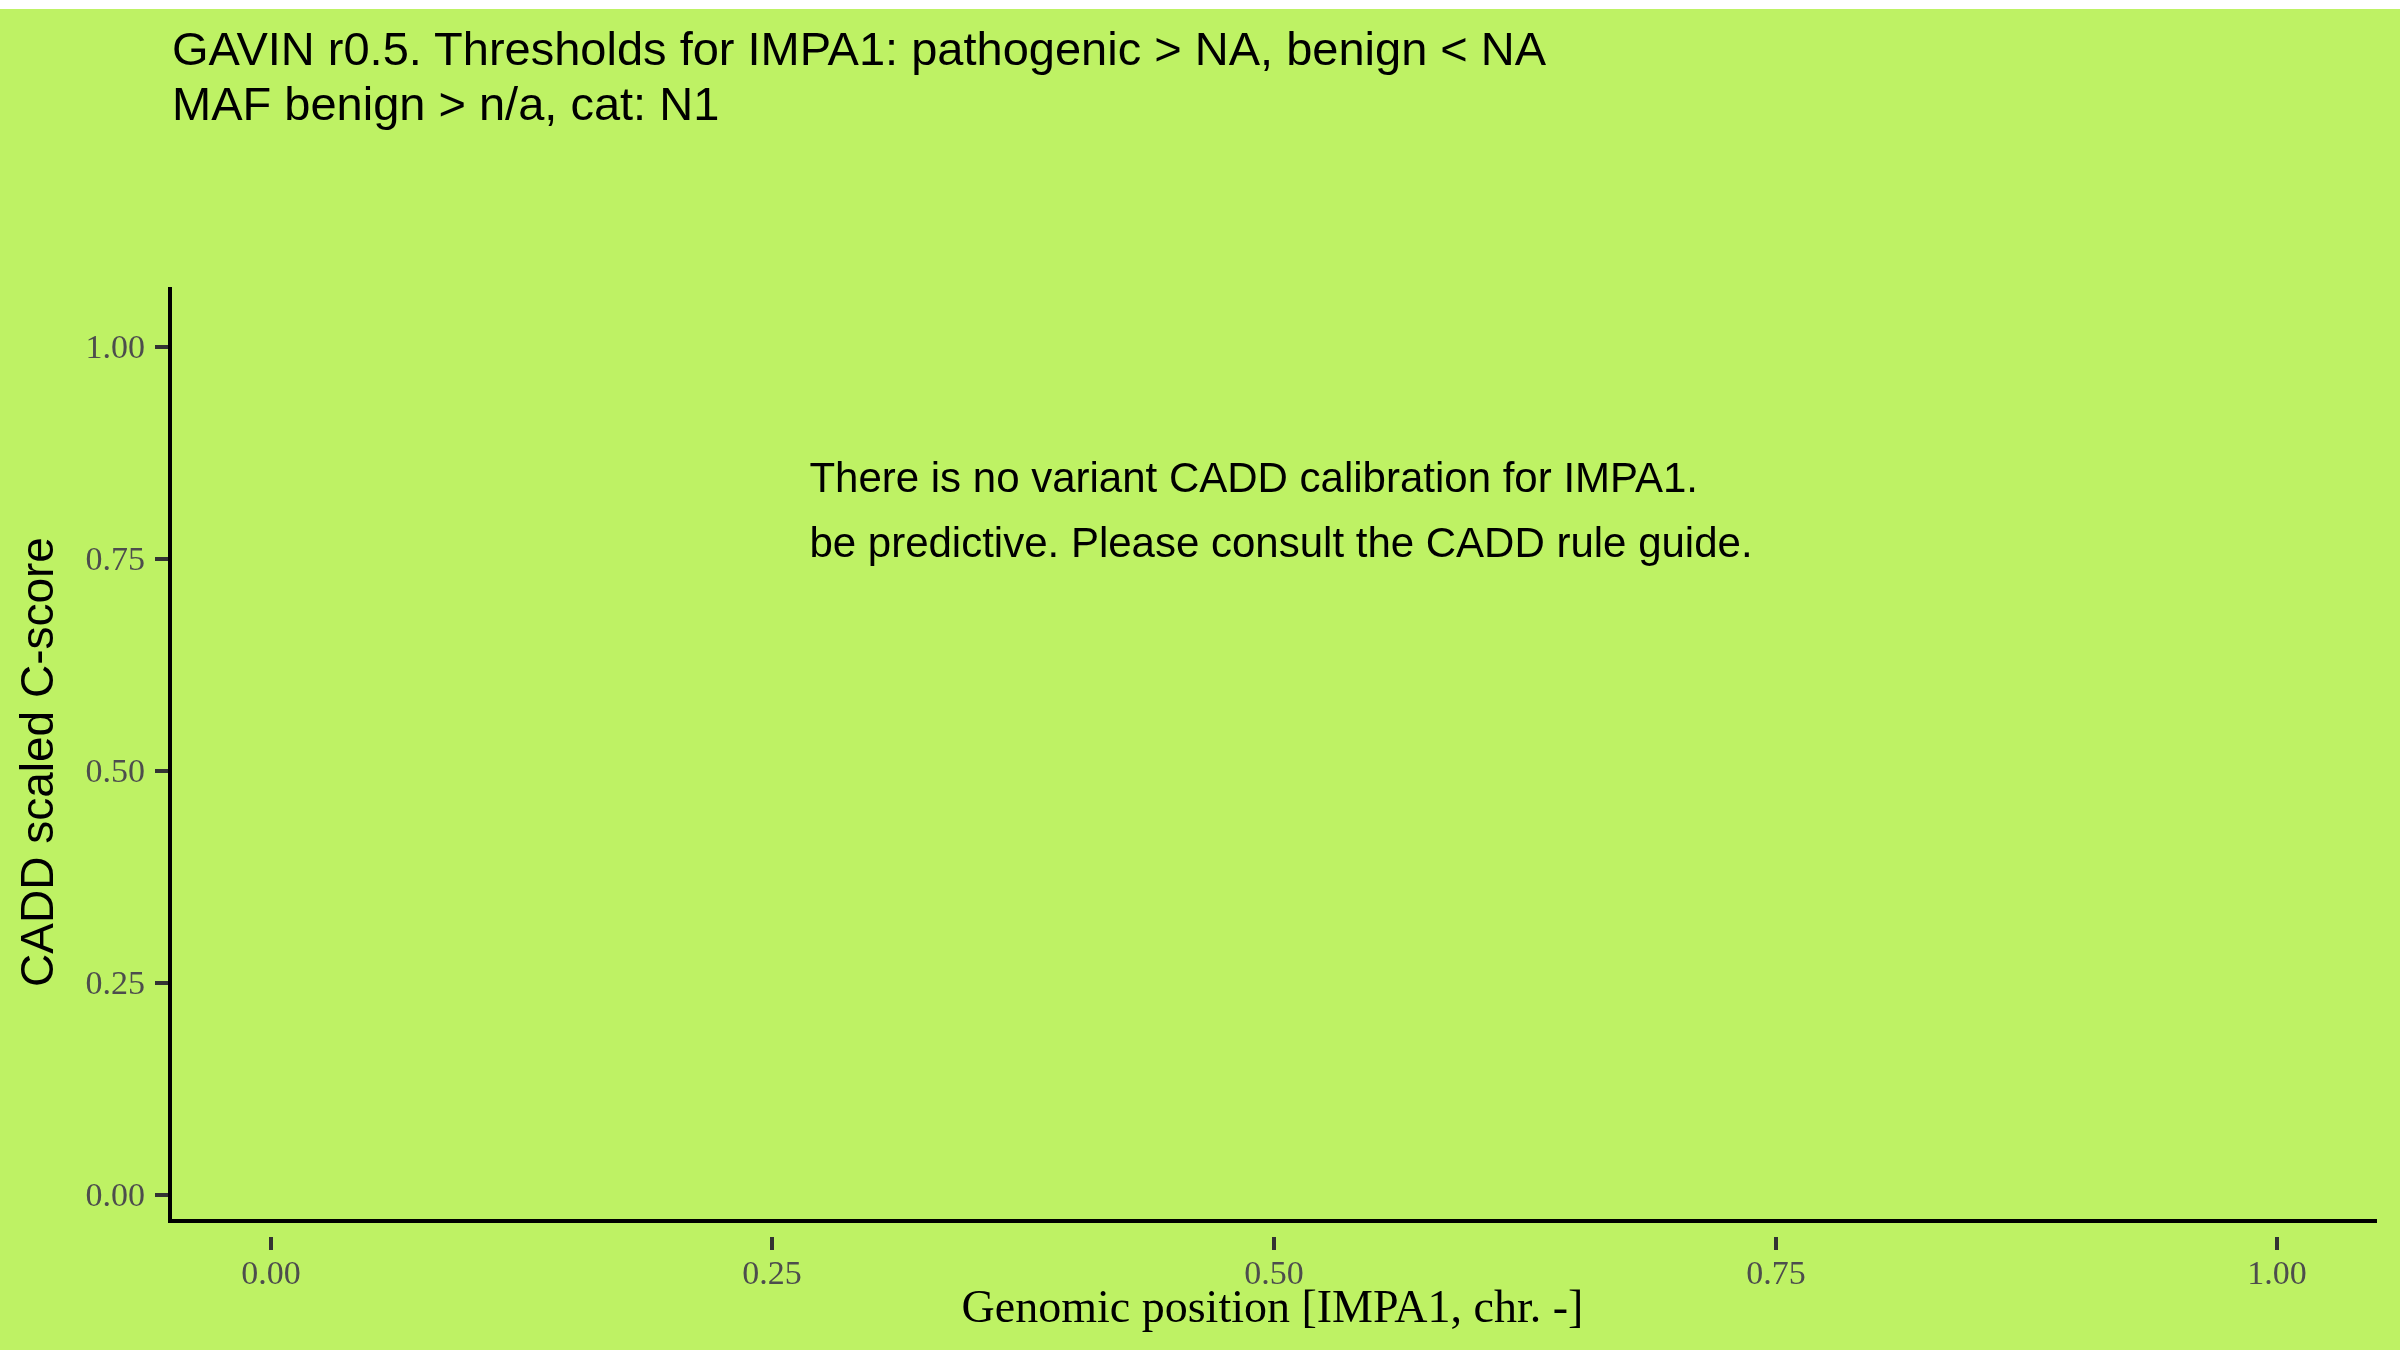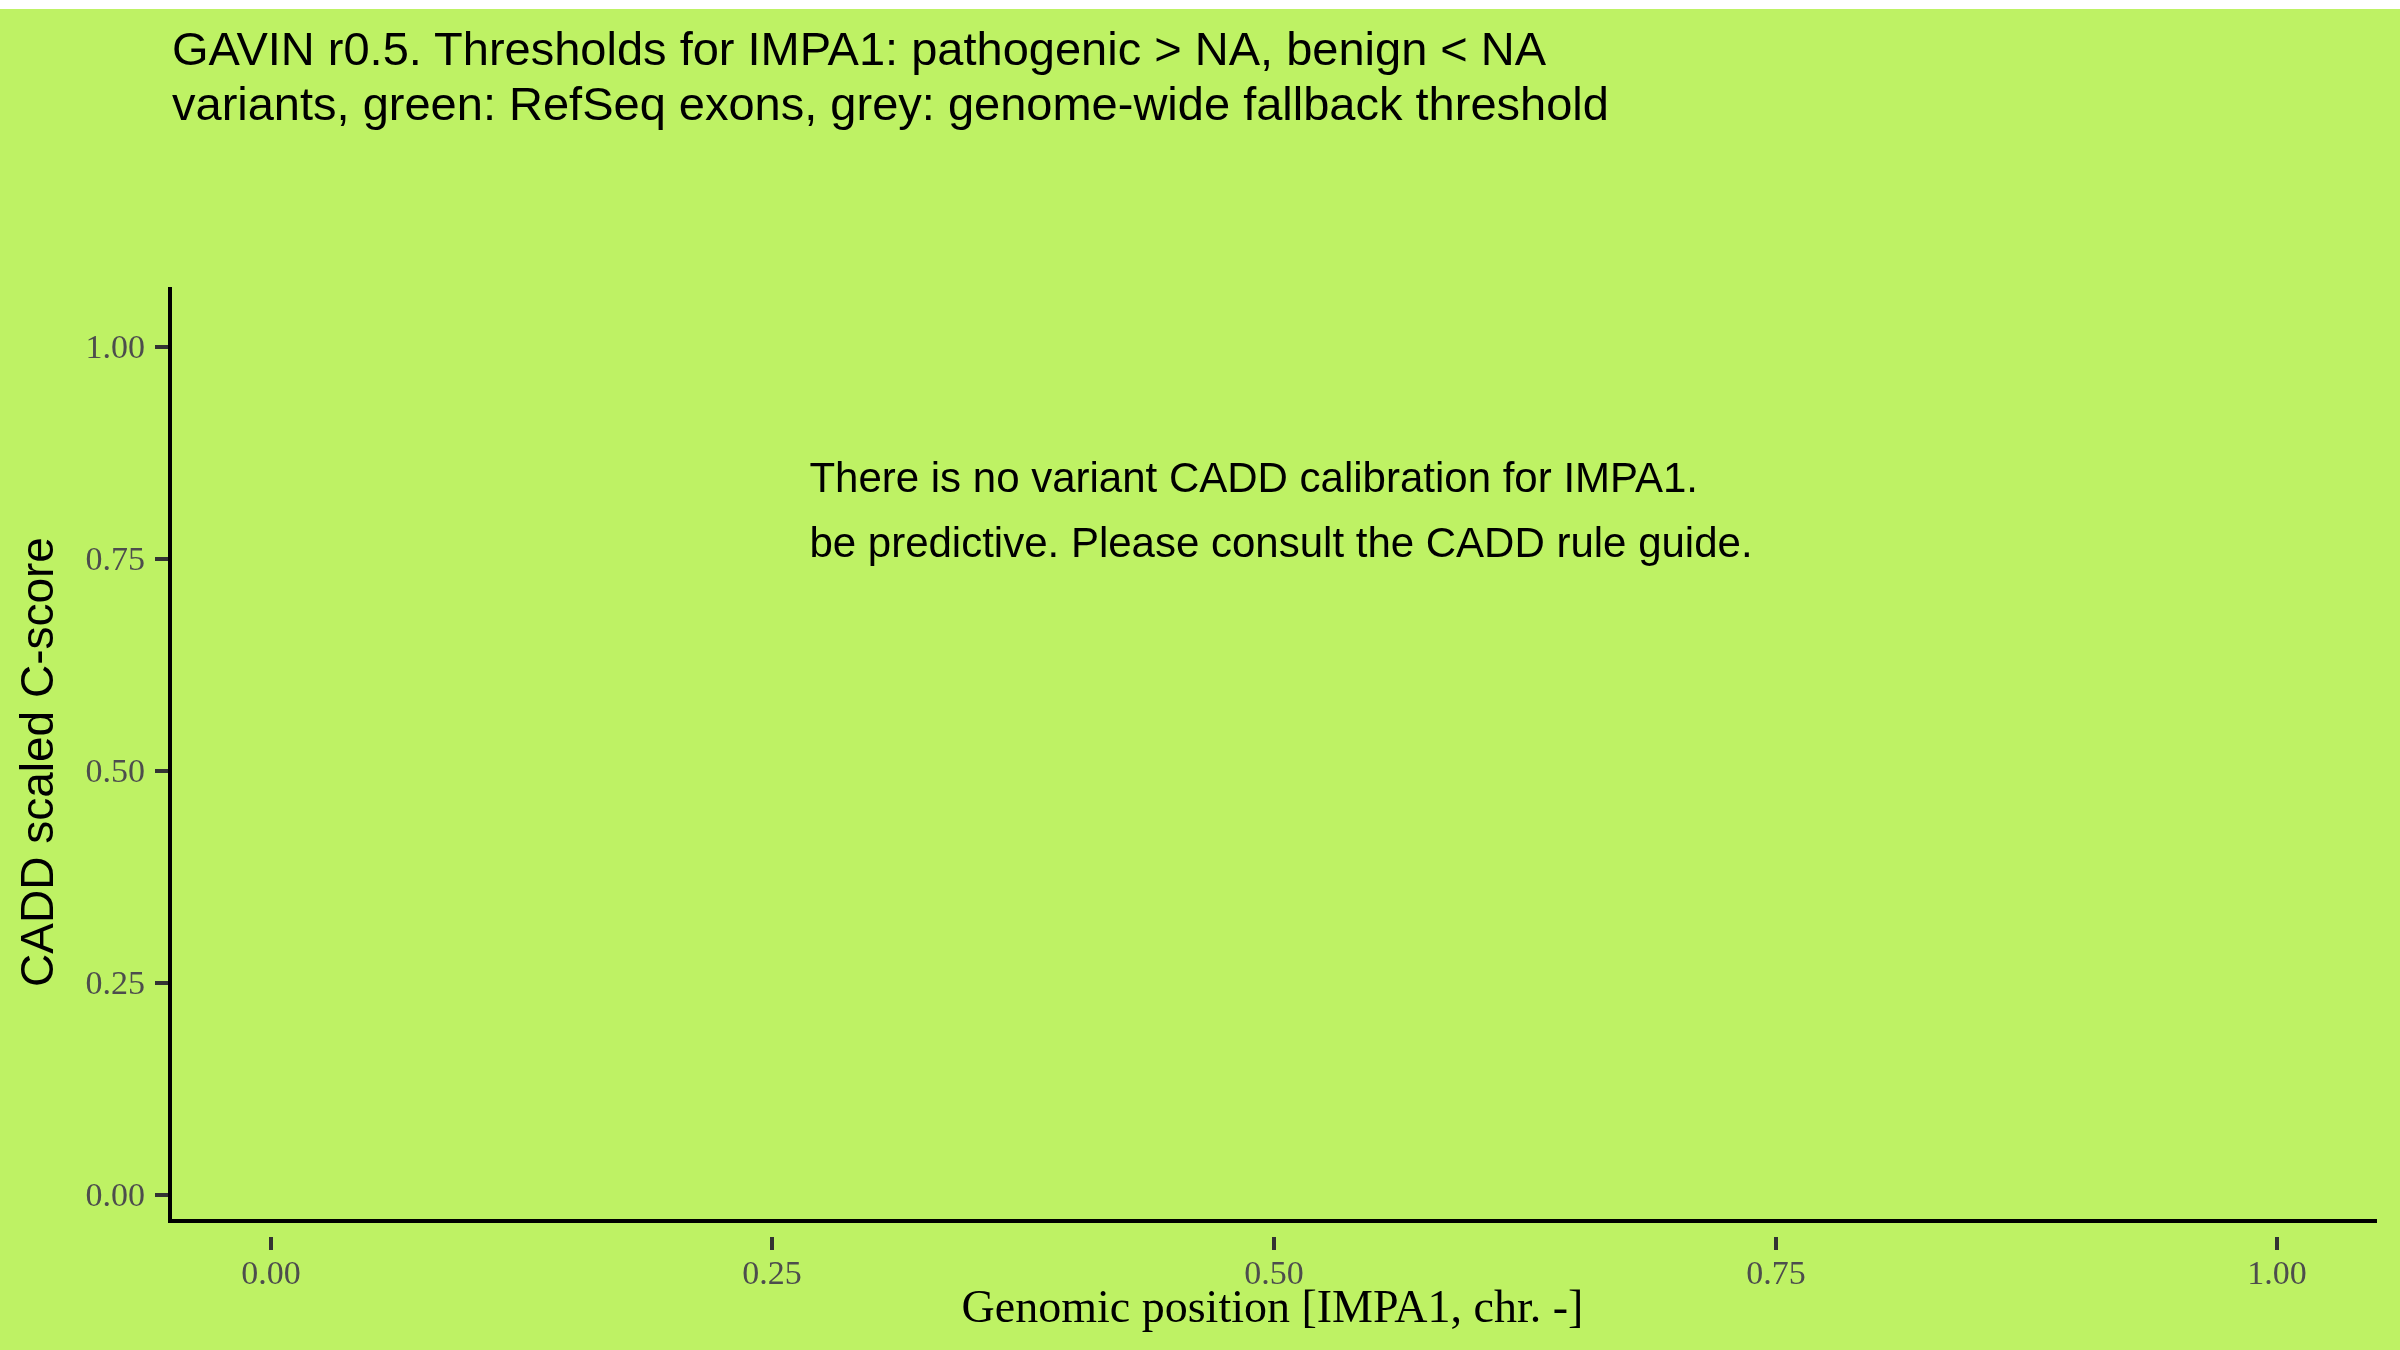--- a/index.html
+++ b/index.html
@@ -53,21 +53,21 @@
     font-size:34px;line-height:36px;color:#4d4d4d;
   }
 </style>
 </head>
 <body>
 
 <div class="figure">
 
   <div class="plot-title">
     <div>GAVIN r0.5. Thresholds for IMPA1: pathogenic &gt; NA, benign &lt; NA</div>
-    <div>variants, green: RefSeq exons, grey: genome-wide fallback threshold</div>
+    <div>MAF benign &gt; n/a, cat: N1</div>
   </div>
 
   <div class="y-axis-title">CADD scaled C-score</div>
 
   <div class="panel">
     <div class="annotation">
       <div>There is no variant CADD calibration for IMPA1.</div>
       <div>be predictive. Please consult the CADD rule guide.</div>
     </div>
   </div>

